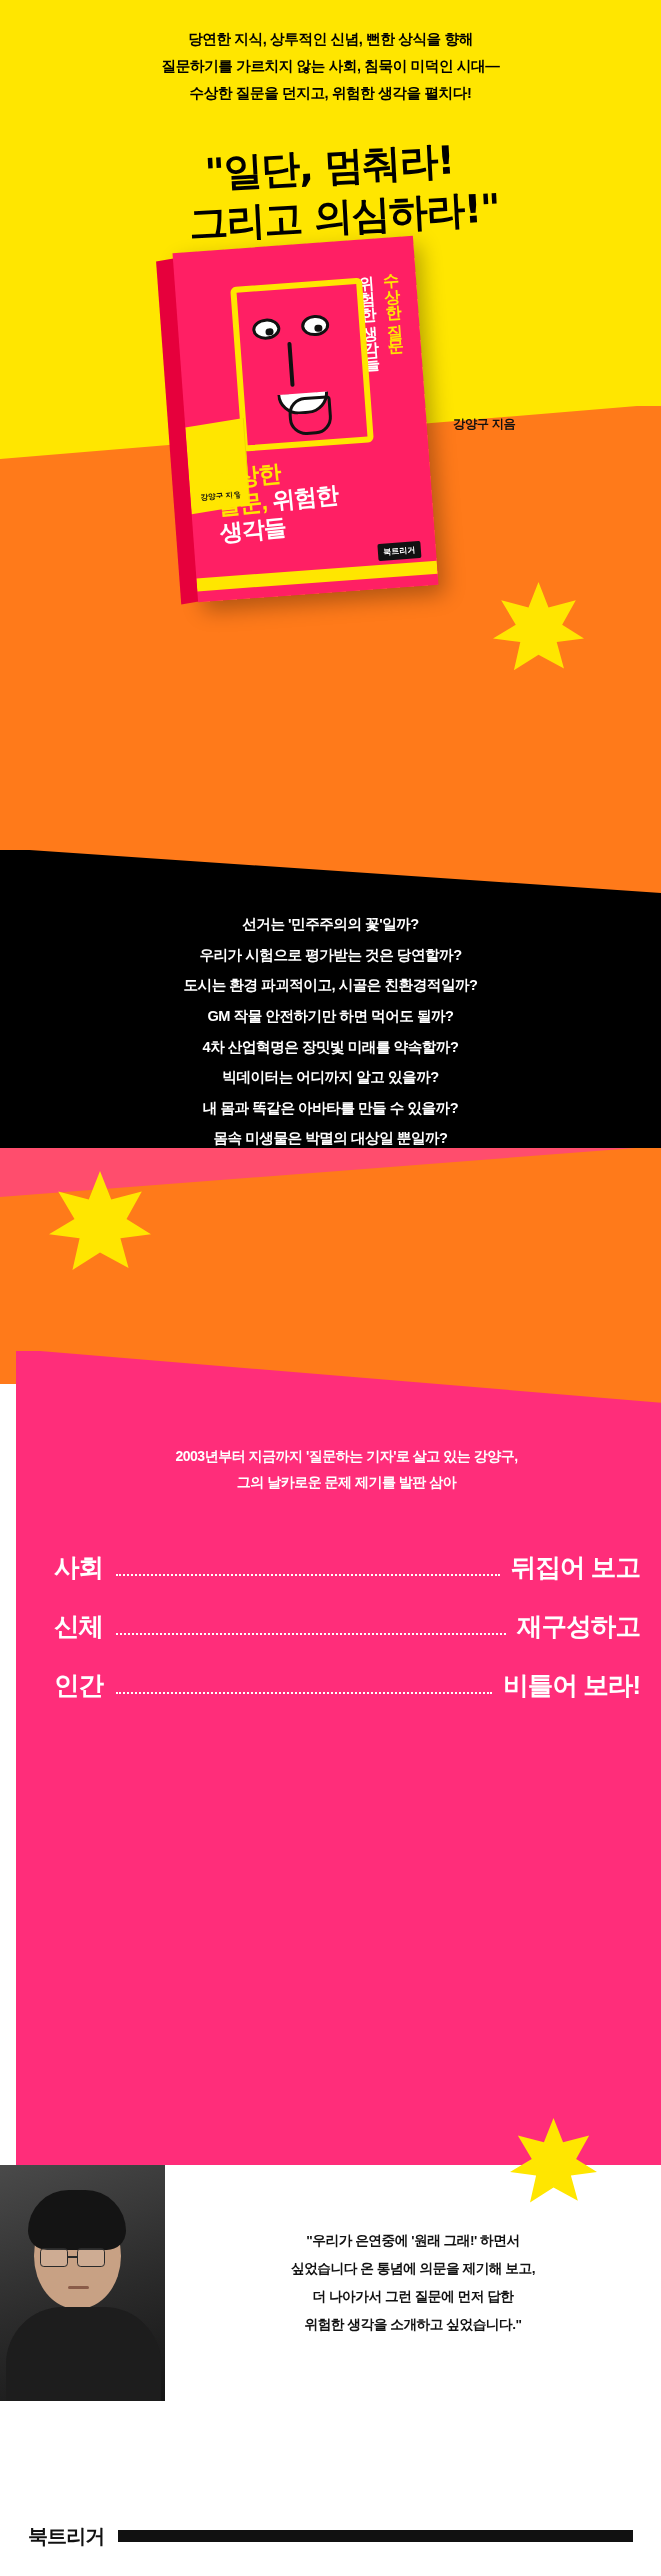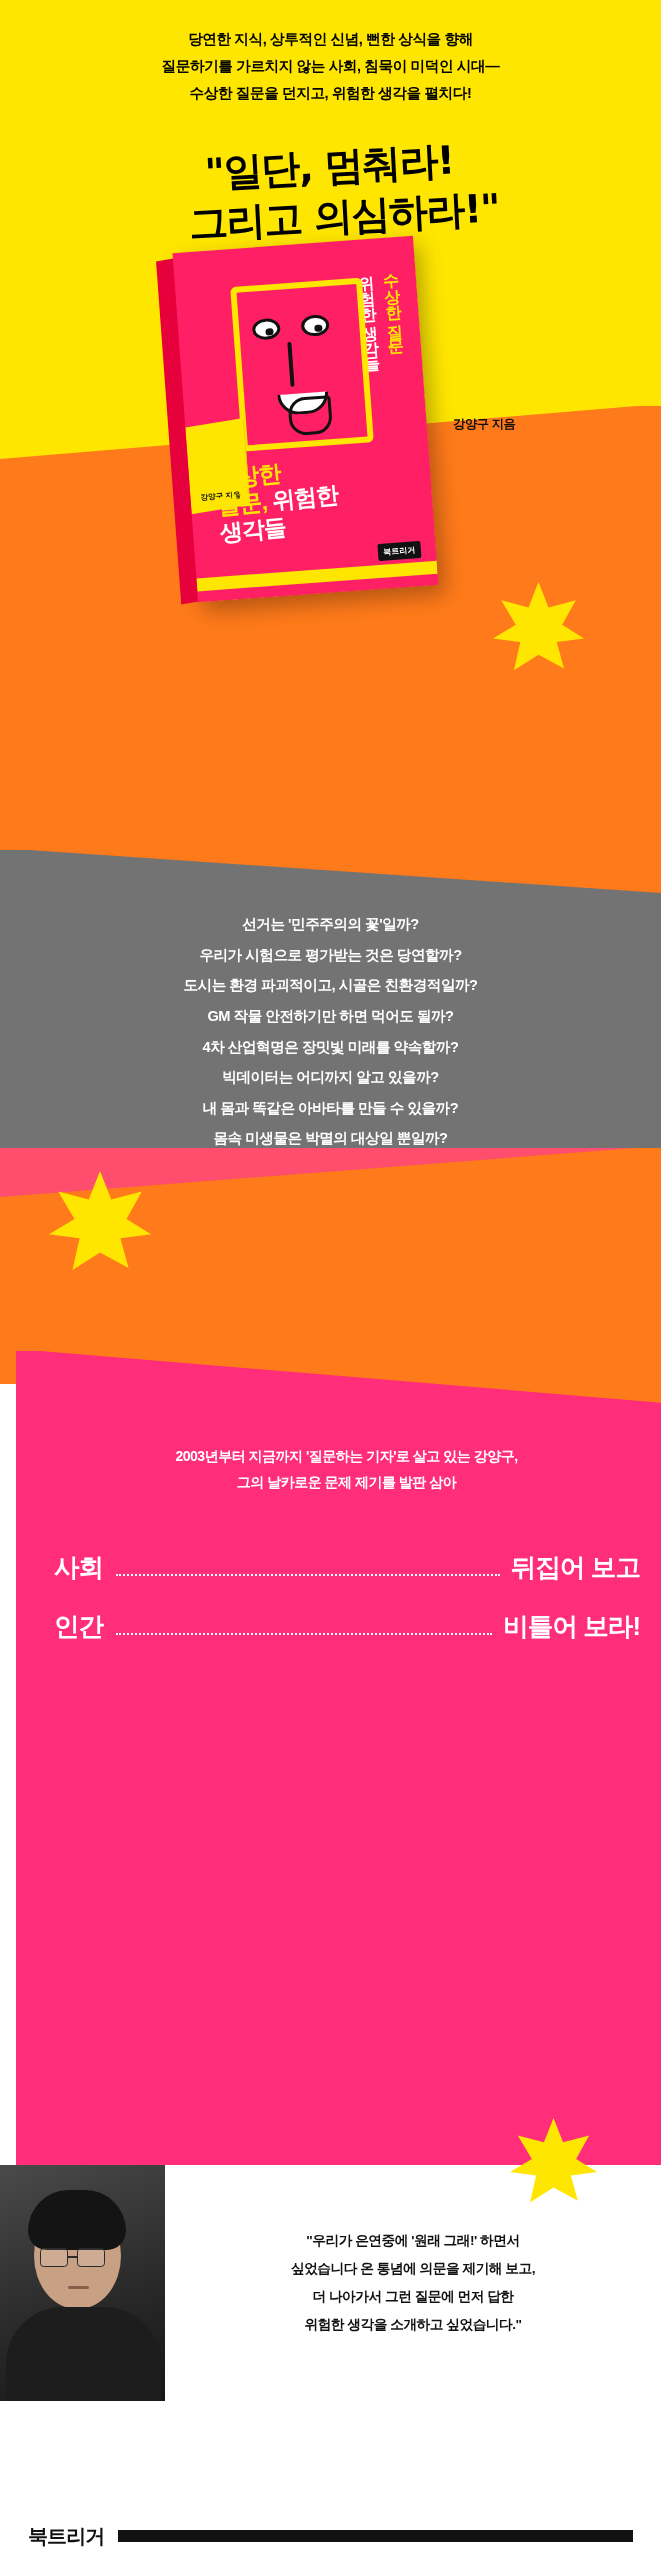--- a/index.html
+++ b/index.html
@@ -68,21 +68,21 @@
     border-left: 661px solid #ffe600;
     border-bottom: 55px solid transparent;
   }
 
   
   .sec-pink {
     position: absolute;
     top: 850px; left: 0;
     width: 661px;
     height: 335px;
-    background: #737373;
+    background: #000000;
     overflow: hidden;
   }
   .sec-pink .cut-top {
     position: absolute;
     top: -1.9px; left: 0;
     width: 0; height: 0;
     border-right: 661px solid #ff7a1a;
     border-bottom: 45px solid transparent;
   }
   .q-list {
@@ -546,20 +546,25 @@
       <div>그의 날카로운 문제 제기를 발판 삼아</div>
     </div>
 
     <div class="kv-table">
       <div class="kv-row">
         <div class="kv-key">사회</div>
         <div class="kv-dots"></div>
         <div class="kv-val">뒤집어 보고</div>
       </div>
       <div class="kv-row">
+        <div class="kv-key">신체</div>
+        <div class="kv-dots"></div>
+        <div class="kv-val">재구성하고</div>
+      </div>
+      <div class="kv-row">
         <div class="kv-key">인간</div>
         <div class="kv-dots"></div>
         <div class="kv-val">비틀어 보라!</div>
       </div>
     </div>
   </div>
 
   <div class="burst b3"></div>
 
   <div class="sec-photo">

